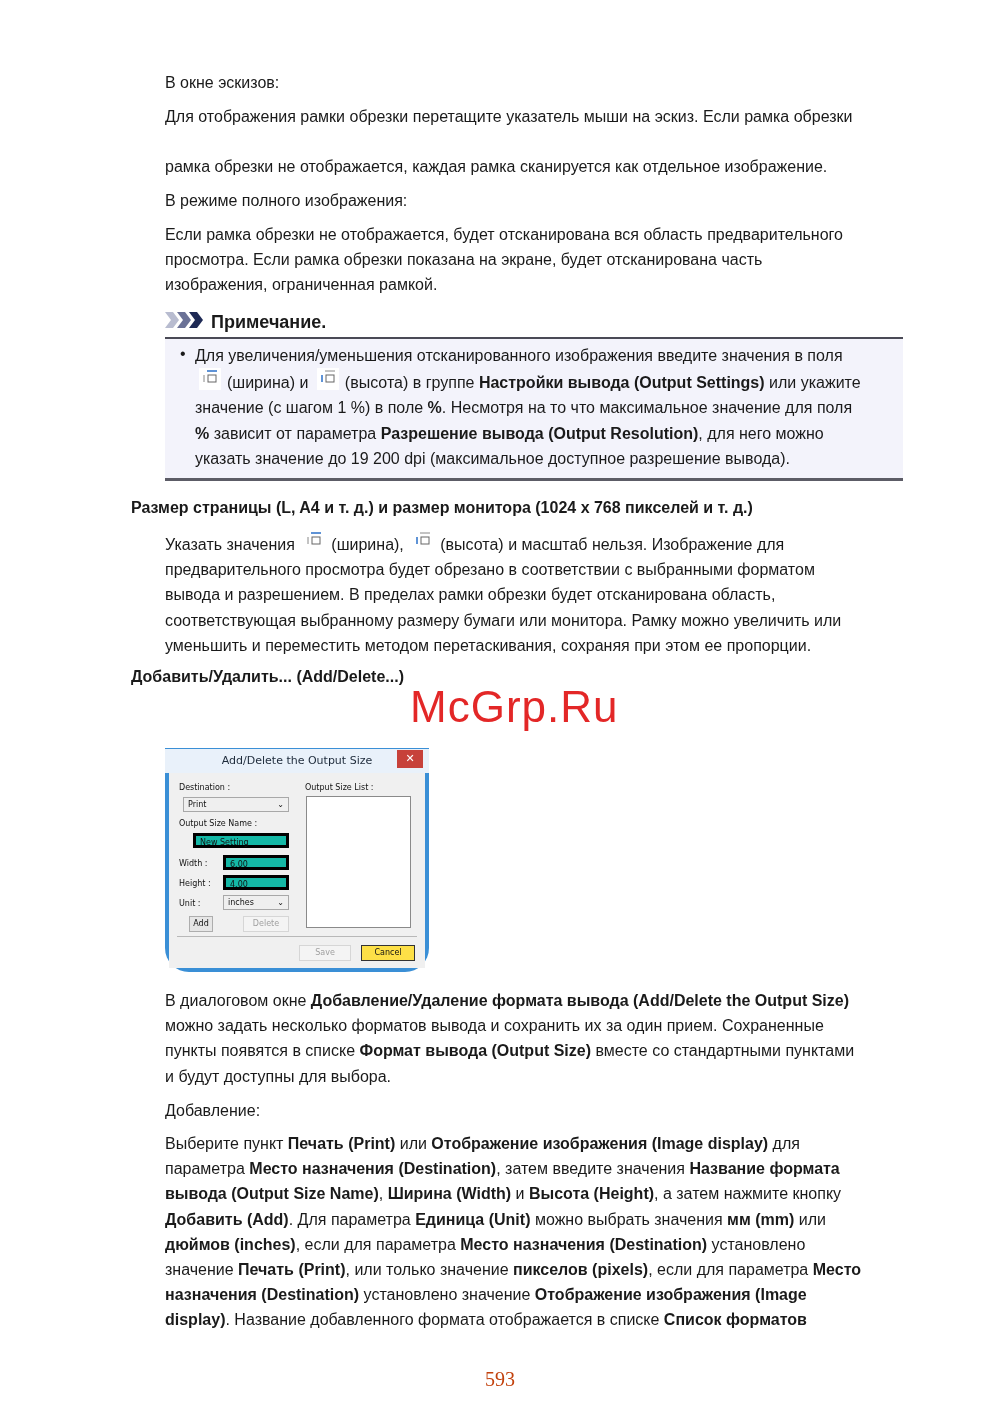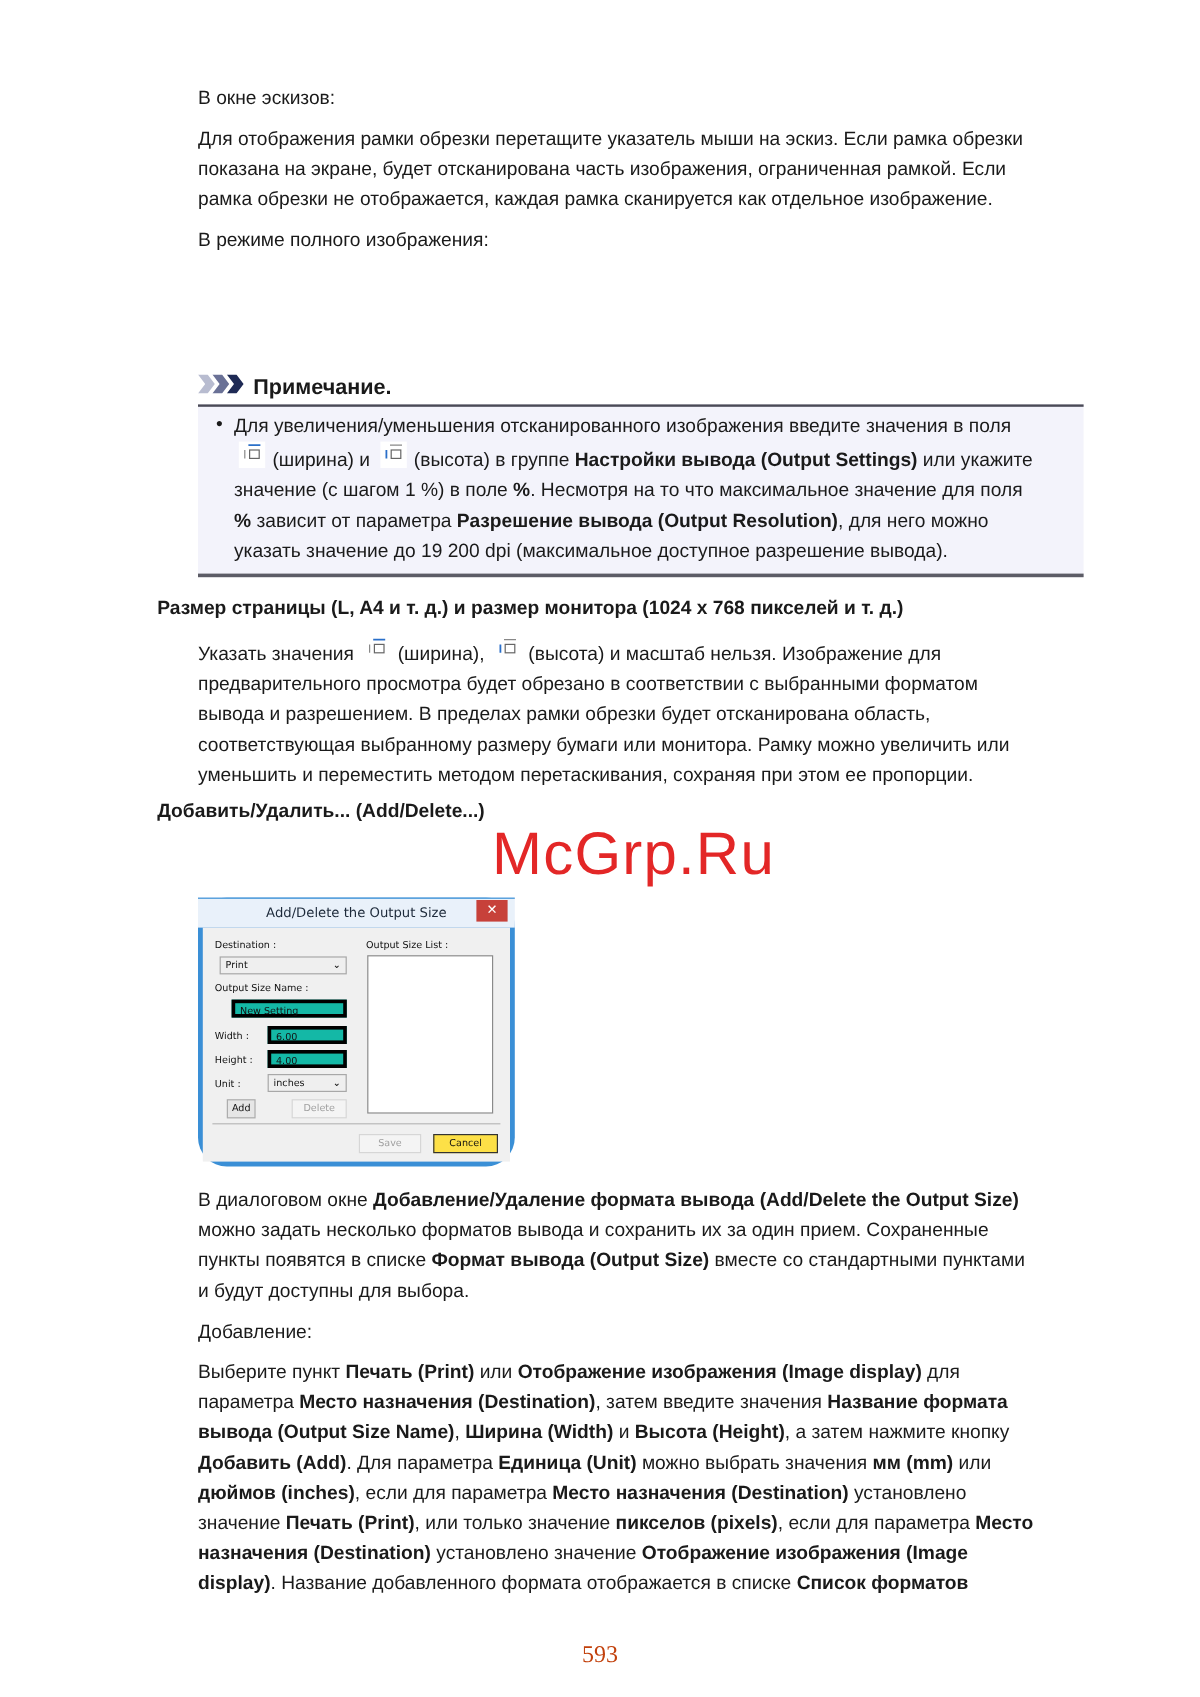--- a/index.html
+++ b/index.html
@@ -25,35 +25,40 @@
   .lbl { position: absolute; font-size: 8px; }
   .fld { position: absolute; background: #14b8a6; border: 3px solid #000000; box-sizing: border-box; font-size: 8px; line-height: 14px; padding-left: 4px; }
   .sel { position: absolute; background: #efefef; border: 1px solid #a8a8a8; box-sizing: border-box; font-size: 8px; line-height: 14px; padding-left: 4px; }
   .sel .chev { position: absolute; right: 4px; top: 0; font-size: 8px; }
   .btn { position: absolute; border: 1px solid #adadad; background: #e6e6e6; box-sizing: border-box; font-size: 8px; text-align: center; line-height: 14px; }
   .btn.dis { color: #a0a0a0; background: #f4f4f4; border-color: #d6d6d6; }
   .btn.def { border: 1px solid #333; background: #fde047; }
   .listbox { position: absolute; background: #fff; border: 1px solid #8a8a8a; box-sizing: border-box; }
   .sep { position: absolute; height: 1px; background: #b8b8b8; }
   .pgnum { position: absolute; left: 0; width: 1000px; top: 1368px; text-align: center; font-family: "Liberation Serif", serif; font-size: 20px; color: #c2410c; }
-  .wm { position: absolute; left: 410px; top: 682px; font-family: "Liberation Sans", sans-serif; font-size: 50px; color: #e01010; opacity: 0.9; letter-spacing: 1px; pointer-events: none; }
+  .wm { position: absolute; left: 410px; top: 682px; font-family: "Liberation Sans", sans-serif; font-size: 44px; color: #e01010; opacity: 0.9; letter-spacing: 1px; pointer-events: none; }
 </style>
 </head>
 <body>
 
 <div class="page">
 
   <p class="p" style="top:70px">В окне эскизов:</p>
   <p class="p" style="top:104px">
     <span>Для отображения рамки обрезки перетащите указатель мыши на эскиз. Если рамка обрезки</span><br>
-    <span>показана на экране, будет отсканирована часть изображения, ограниченная рамкой. Если</span><br>
+    <br>
     <span>рамка обрезки не отображается, каждая рамка сканируется как отдельное изображение.</span>
   </p>
 
   <p class="p" style="top:188px">В режиме полного изображения:</p>
+  <p class="p" style="top:222px">
+    <span>Если рамка обрезки не отображается, будет отсканирована вся область предварительного</span><br>
+    <span>просмотра. Если рамка обрезки показана на экране, будет отсканирована часть</span><br>
+    <span>изображения, ограниченная рамкой.</span>
+  </p>
 
   <div class="note-title">
     <span>
       <svg width="40" height="16" viewBox="0 0 40 16">
         <polygon points="0,0 8,0 14,8 8,16 0,16 6,8" fill="#b8bcd0"></polygon>
         <polygon points="12,0 20,0 26,8 20,16 12,16 18,8" fill="#6a7196"></polygon>
         <polygon points="24,0 32,0 38,8 32,16 24,16 30,8" fill="#1e2a55"></polygon>
       </svg>
     </span>
     <span>Примечание.</span>

